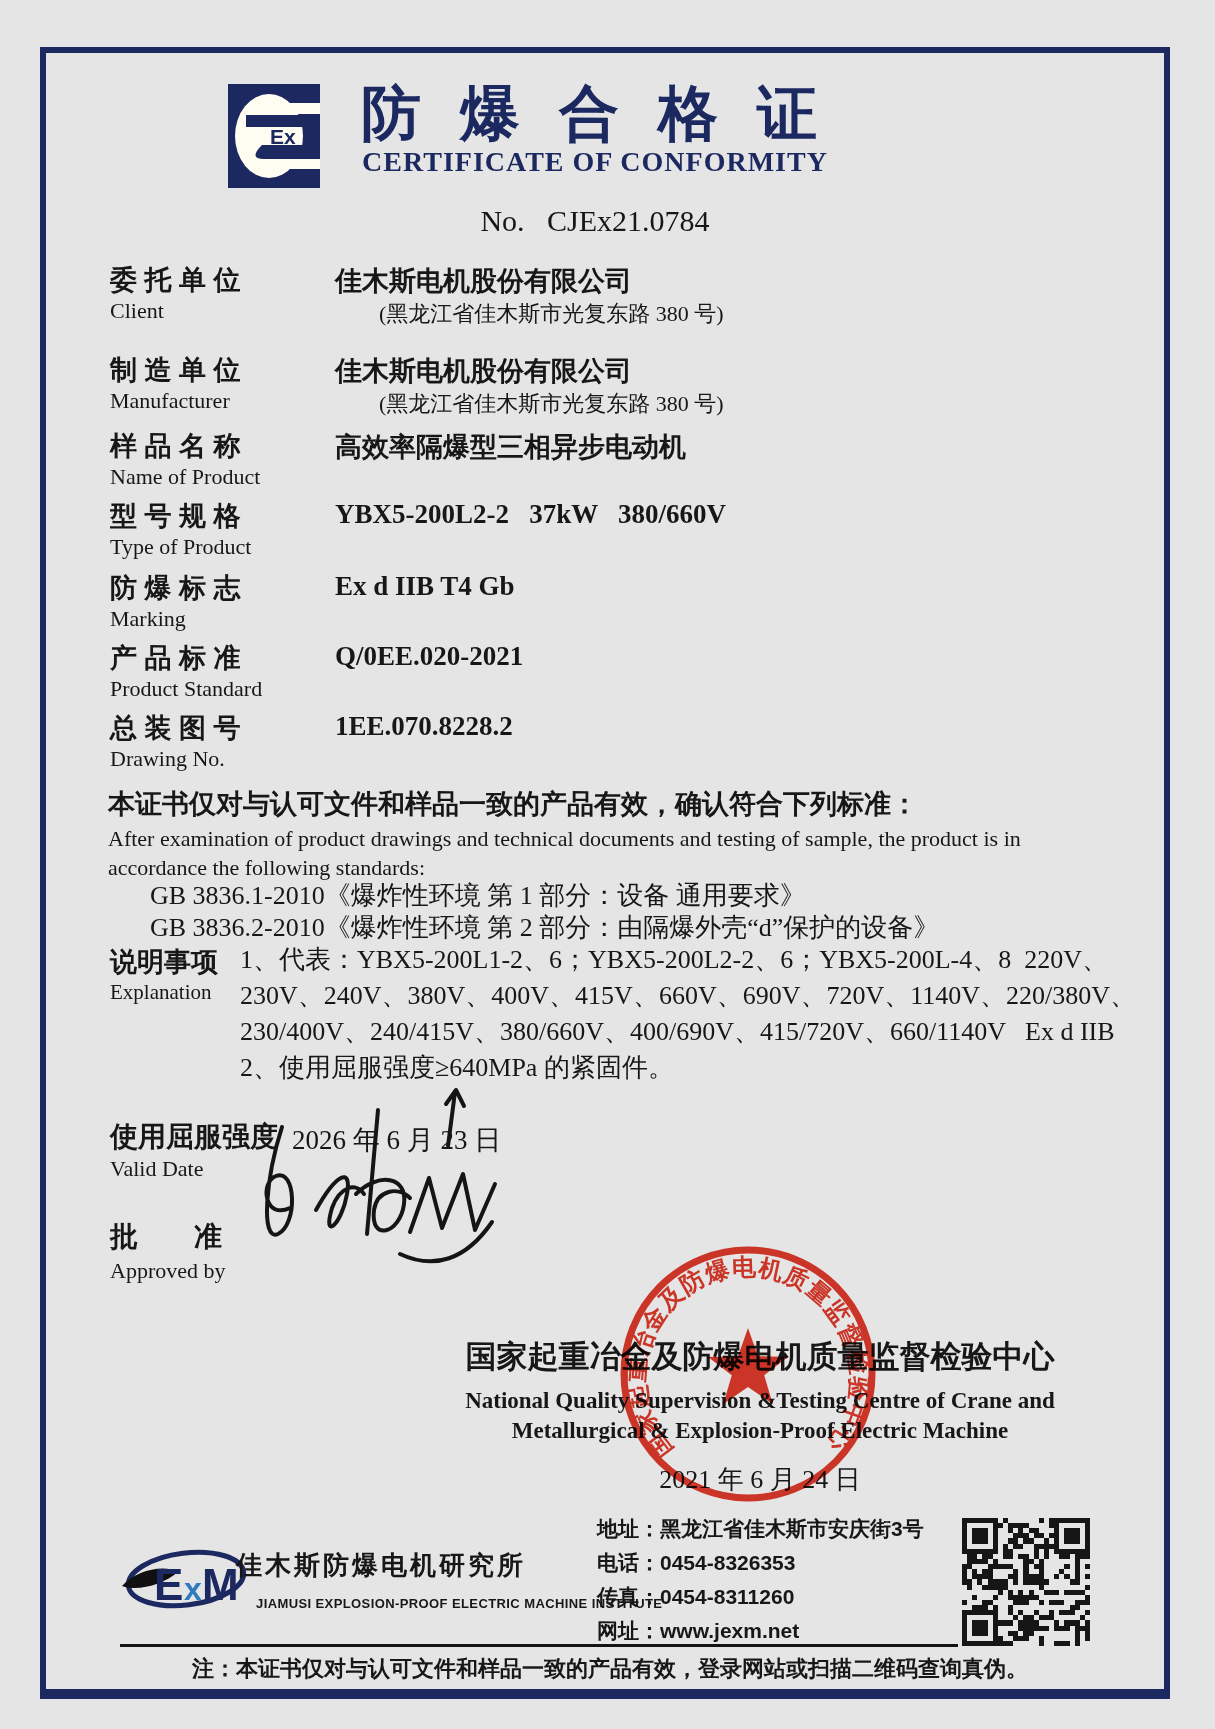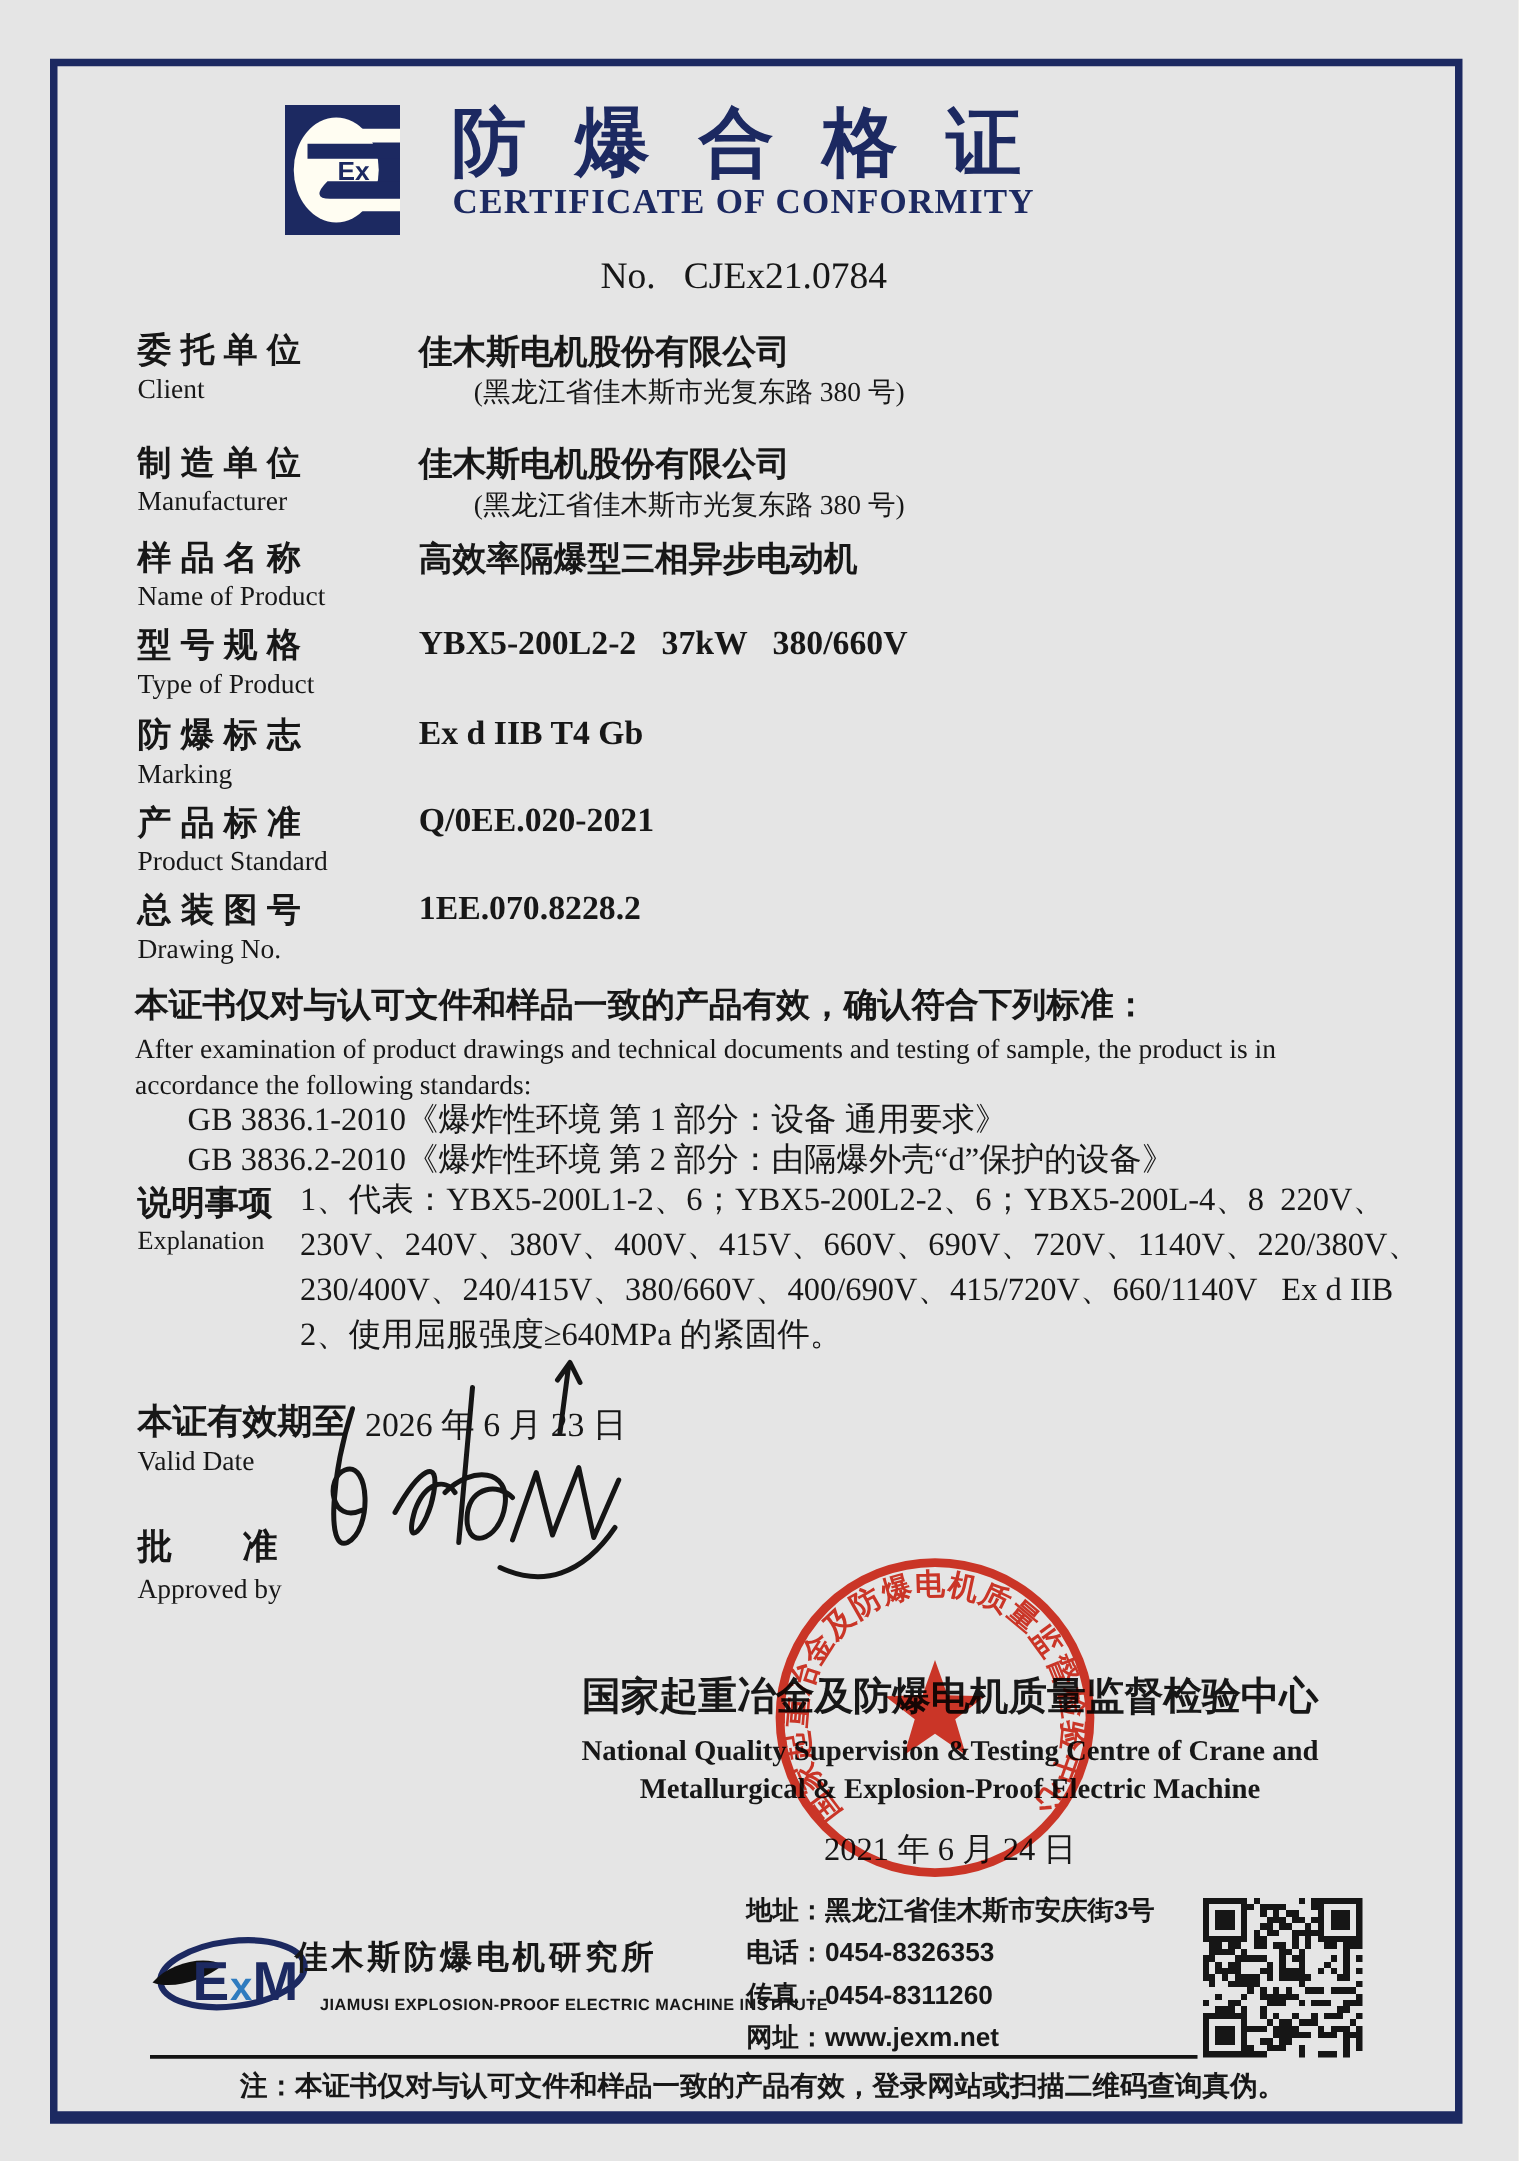--- a/index.html
+++ b/index.html
@@ -92,21 +92,21 @@
 
   <div class="abs lbl-zh hei" style="top:944px">说明事项</div>
   <div class="abs lbl-en" style="top:980px;font-size:21px">Explanation</div>
   <div class="abs expl-lines">
     <div class="pre">1、代表：YBX5-200L1-2、6；YBX5-200L2-2、6；YBX5-200L-4、8  220V、</div>
     <div class="pre">230V、240V、380V、400V、415V、660V、690V、720V、1140V、220/380V、</div>
     <div class="pre">230/400V、240/415V、380/660V、400/690V、415/720V、660/1140V   Ex d IIB</div>
     <div class="pre">2、使用屈服强度≥640MPa 的紧固件。</div>
   </div>
 
-  <div class="abs lbl-zh hei" style="top:1118px;font-size:28px">本证有效期至</div>
+  <div class="abs lbl-zh hei" style="top:1118px;font-size:28px">使用屈服强度</div>
   <div class="abs lbl-en" style="top:1156px">Valid Date</div>
   <div class="abs pre" style="left:292px;top:1122px;font-size:27px">2026 年 6 月 23 日</div>
 
   <div class="abs lbl-zh hei pre" style="top:1218px;font-size:28px">批　　准</div>
   <div class="abs lbl-en" style="top:1258px">Approved by</div>
   <svg class="abs sig" width="275" height="225" viewBox="0 0 275 225">
     <g fill="none" stroke="#151515" stroke-width="4" stroke-linecap="round" stroke-linejoin="round">
       <path d="M30 45 C 14 95, 8 160, 26 152 C 46 142, 44 86, 24 94 C 8 100, 12 138, 38 126"></path>
       <path d="M64 128 C 84 92, 100 84, 95 112 C 90 142, 70 160, 80 126 C 88 104, 104 100, 112 112"></path>
       <path d="M126 28 L 115 152"></path>

